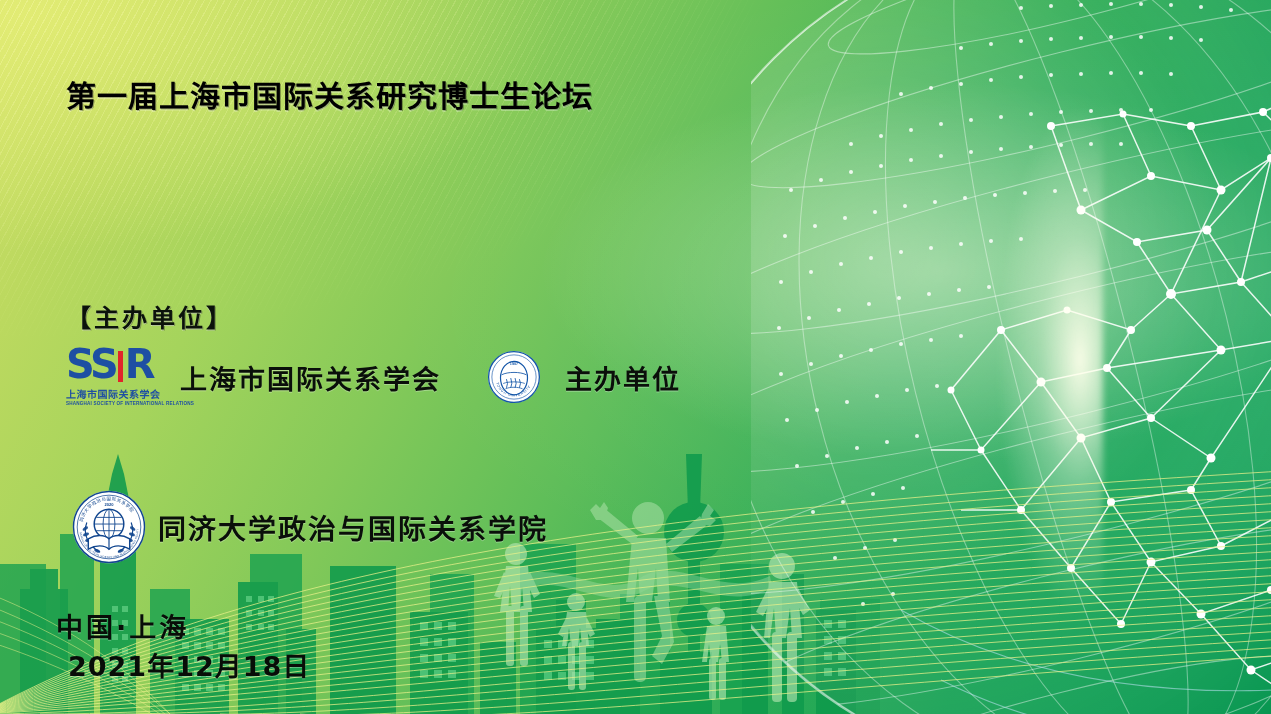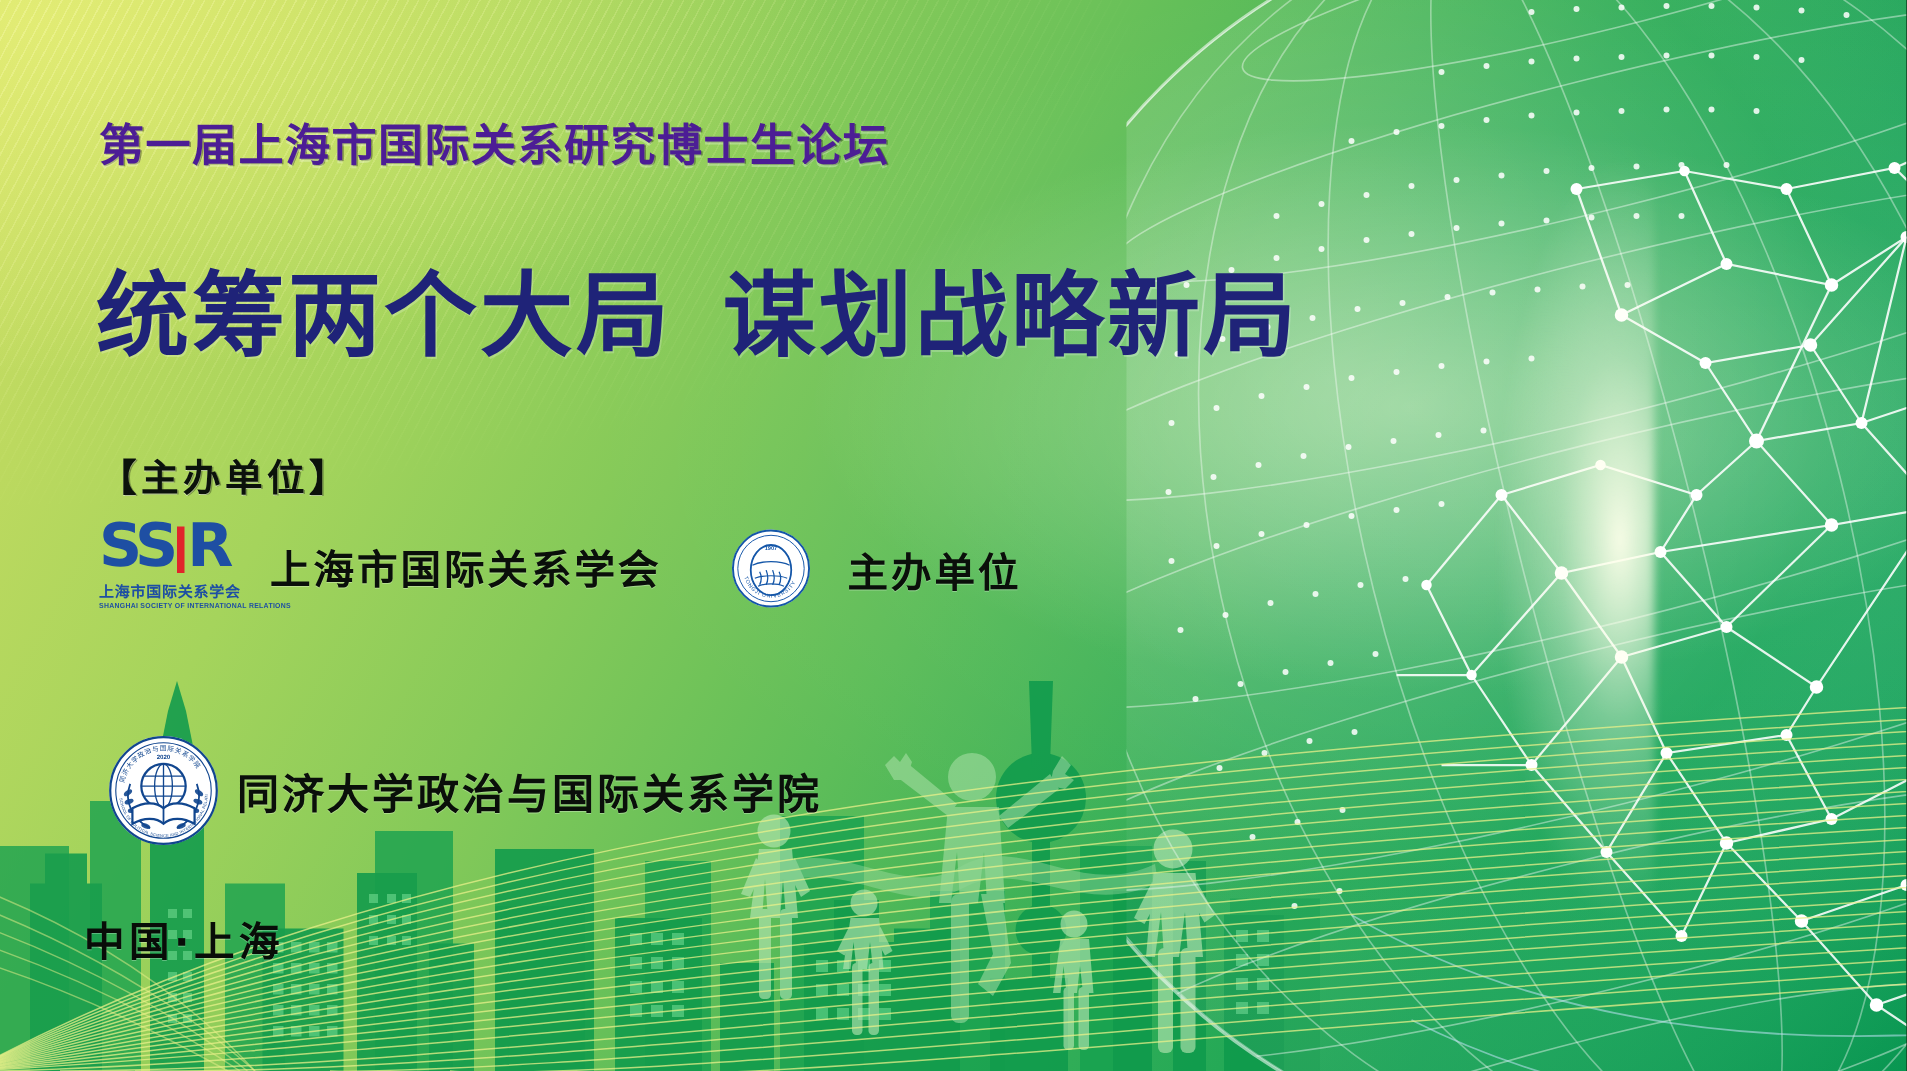--- a/index.html
+++ b/index.html
@@ -71,21 +71,21 @@
   }
 
   
   #content{position:absolute;inset:0;}
 
   .cn{font-family:"DejaVu Sans","Liberation Sans",sans-serif;}
 
   #kicker{
     position:absolute;left:66px;top:72px;
     font-size:30px;font-weight:700;letter-spacing:1px;
-    color:#4c1d95;
+    color:#000000;
     text-shadow:0 2px 0 rgba(255,255,255,.28), 1px 1px 0 rgba(0,0,0,.35);
     white-space:nowrap;
   }
 
   #headline{
     position:absolute;left:64px;top:160px;
     font-size:62px;font-weight:800;letter-spacing:2px;
     color:#1f2378;
     white-space:nowrap;
     text-shadow:1px 1px 0 rgba(255,255,255,.22);
@@ -96,21 +96,21 @@
     position:absolute;
     font-size:25px;font-weight:800;letter-spacing:3px;
     color:#0b120b;
     text-shadow:0 1px 0 rgba(255,255,255,.45), 1px 1px 0 rgba(0,0,0,.3);
     white-space:nowrap;
   }
   #label-host{left:66px;top:298px;}
   #label-organizer{left:66px;top:443px;}
 
   
-  #host-row{position:absolute;left:66px;top:348px;display:flex;align-items:flex-end;}
+  #host-row{position:absolute;left:66px;top:348px;display:flex;align-items:center;}
   #org-row{position:absolute;left:72px;top:490px;display:flex;align-items:center;}
 
   .org-unit{display:flex;align-items:center;}
 
   .org-name{
     font-size:27px;font-weight:800;letter-spacing:2px;color:#0a0f0a;
     text-shadow:0 1px 0 rgba(255,255,255,.3);
     white-space:nowrap;
   }
   #org-row .org-name{font-size:28px;margin-left:12px;}
@@ -642,23 +642,20 @@
         <path d="M-10 216 C60 240 118 272 160 300"></path>
         <path d="M-10 228 C58 250 112 278 152 300"></path>
       </g>
     </svg>
   </div>
 
   <div id="content">
 
     <div id="kicker" class="cn">第一届上海市国际关系研究博士生论坛</div>
 
-    <div id="headline" class="cn">
-      <span>统筹两个大局</span><span class="gap"></span><span>谋划战略新局</span>
-    </div>
 
     <div id="label-host" class="sec-label cn">【主办单位】</div>
 
     <div id="host-row">
 
       <div class="org-unit">
         <div id="ssir-logo">
           <div id="ssir-mark">
             <span class="s">SS</span>
             <span class="bar"></span>
@@ -743,15 +740,16 @@
           <text font-family="'Liberation Sans',sans-serif" font-size="3.6" fill="#11468f" letter-spacing=".2">
             <textPath href="#spArcBot" startOffset="4%">SCHOOL OF POLITICAL SCIENCE AND INTERNATIONAL RELATIONS</textPath>
           </text>
           <text x="50" y="22" text-anchor="middle" font-family="'Liberation Sans',sans-serif" font-size="5.5" fill="#11468f" font-weight="bold">2020</text>
         </svg>
       </div>
       <div class="org-name cn">同济大学政治与国际关系学院</div>
     </div>
 
     <div id="place" class="cn">中国·上海</div>
+    <div id="date" class="cn">2021年12月18日</div>
 
   </div>
 </div>
 
 </body></html>

